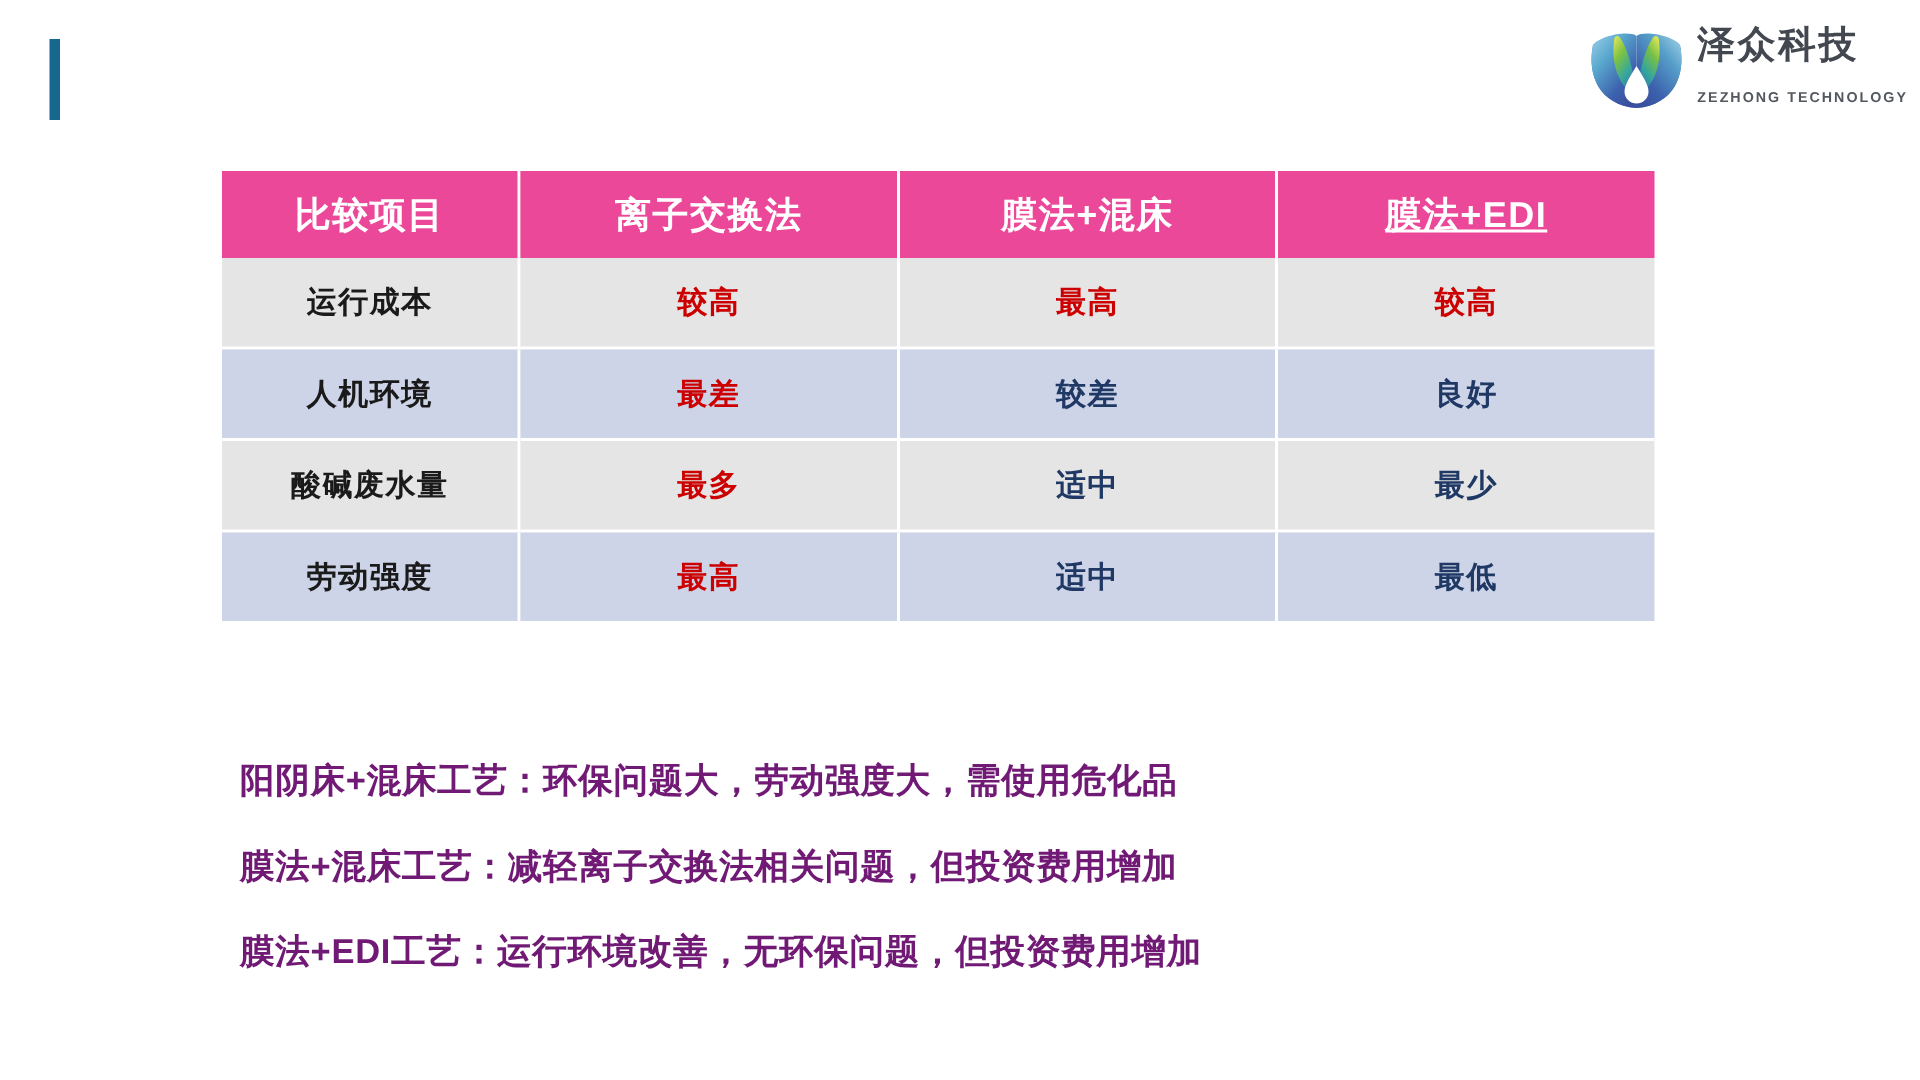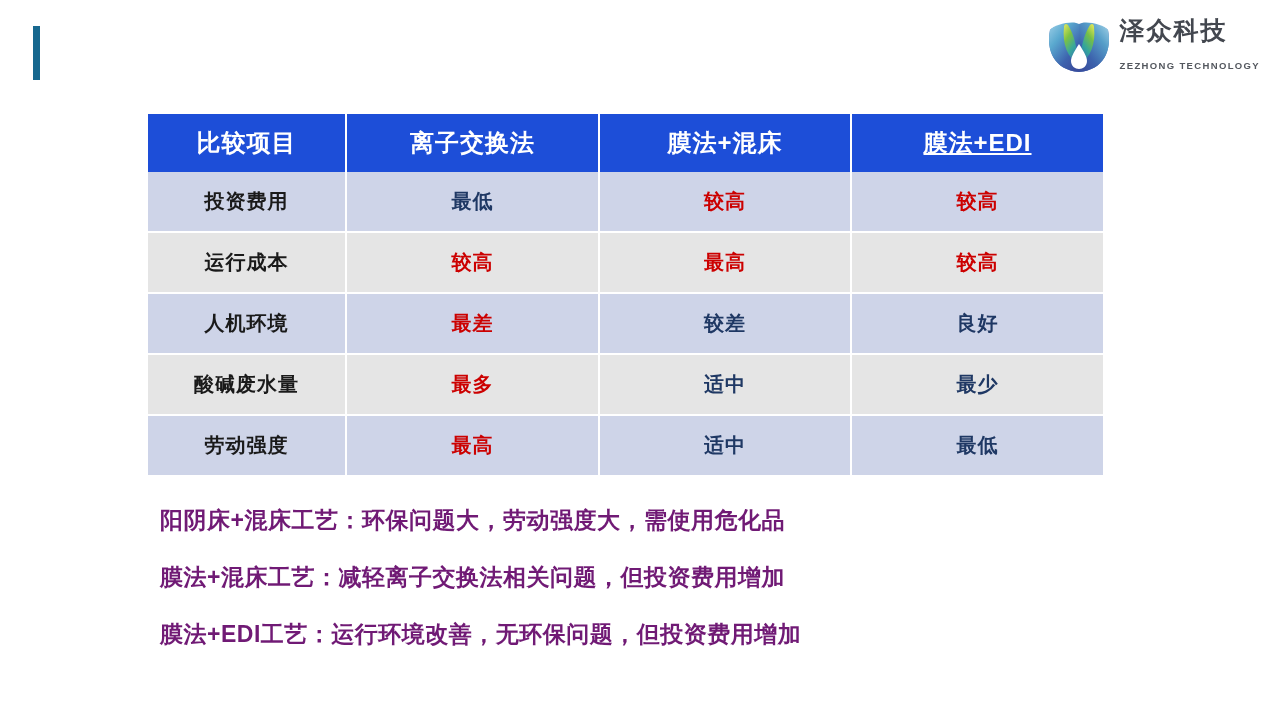--- a/index.html
+++ b/index.html
@@ -36,21 +36,21 @@
     color: #262626;
     font-weight: 400;
     letter-spacing: 1px;
     line-height: 1;
     white-space: nowrap;
   }
 
   
   #logo-area {
     position: absolute;
-    right: 20px;
+    right: 8px;
     top: 12px;
     display: flex;
     align-items: center;
     height: 66px;
   }
   #logo-emblem {
     width: 70px;
     height: 62px;
     flex: none;
     margin-right: 6px;
@@ -88,21 +88,21 @@
     border-collapse: separate;
     border-spacing: 0;
     table-layout: fixed;
   }
   #compare-table col.c0 { width: 199px; }
   #compare-table col.c1 { width: 253px; }
   #compare-table col.c2 { width: 252px; }
   #compare-table col.c3 { width: 251px; }
 
   #compare-table th {
-    background: #1d4ed8;
+    background: #ec4899;
     color: #ffffff;
     font-size: 24px;
     font-weight: bold;
     height: 58px;
     text-align: center;
     border-right: 2px solid #ffffff;
     letter-spacing: 1px;
     padding: 0;
   }
   #compare-table th:last-child { border-right: none; text-decoration: underline; }
@@ -205,26 +205,20 @@
   </colgroup>
   <thead>
     <tr>
       <th>比较项目</th>
       <th>离子交换法</th>
       <th>膜法+混床</th>
       <th>膜法+EDI</th>
     </tr>
   </thead>
   <tbody>
-    <tr class="odd">
-      <td class="label">投资费用</td>
-      <td class="v-blue">最低</td>
-      <td class="v-red">较高</td>
-      <td class="v-red">较高</td>
-    </tr>
     <tr class="even">
       <td class="label">运行成本</td>
       <td class="v-red">较高</td>
       <td class="v-red">最高</td>
       <td class="v-red">较高</td>
     </tr>
     <tr class="odd">
       <td class="label">人机环境</td>
       <td class="v-red">最差</td>
       <td class="v-blue">较差</td>

